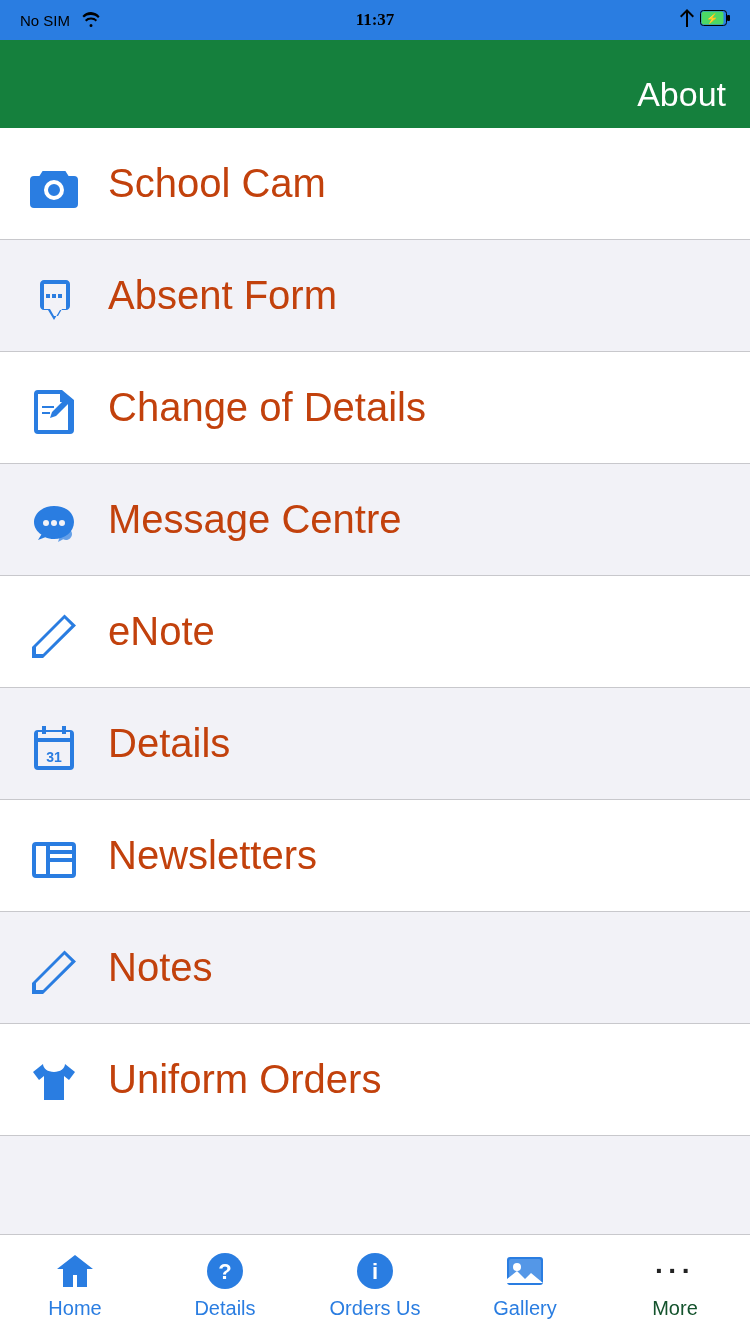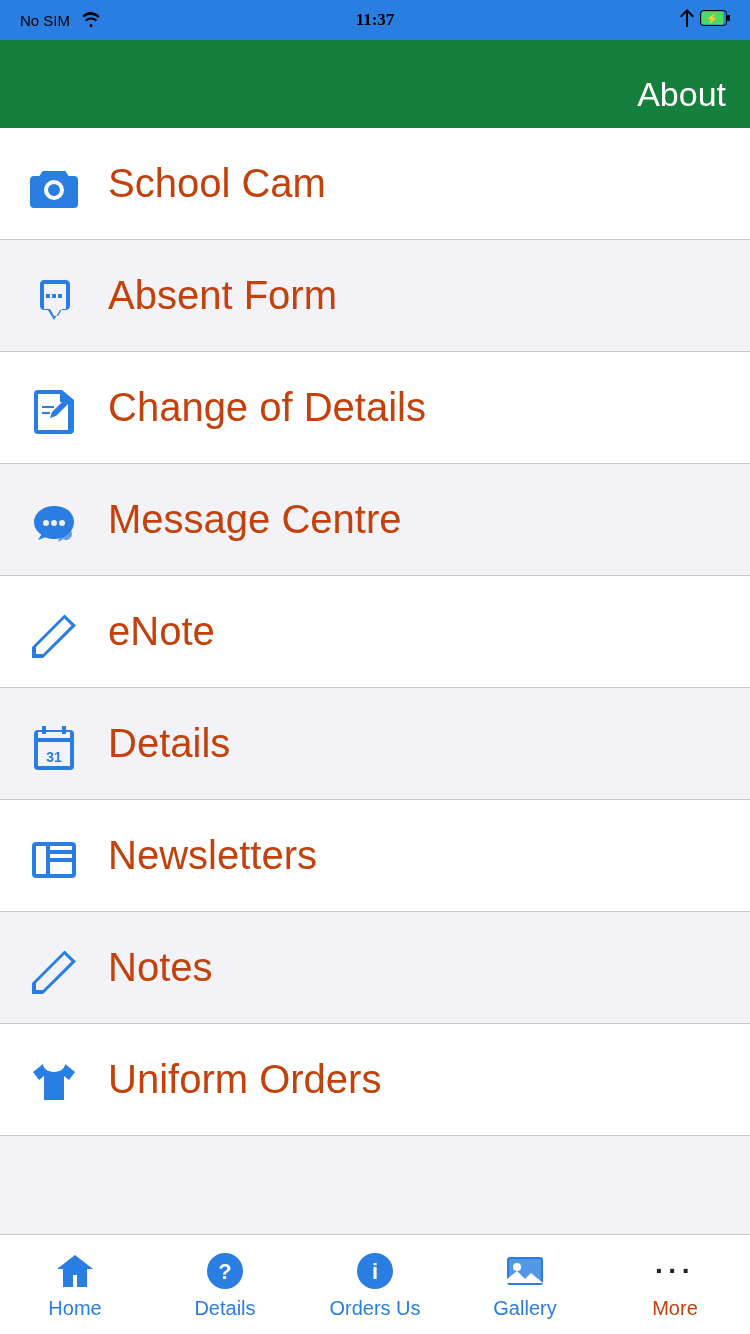--- a/index.html
+++ b/index.html
@@ -137,21 +137,21 @@
       width: 40px;
       height: 40px;
       fill: #2a7de1;
     }
     .tab-label {
       font-size: 20px;
       color: #2a7de1;
       font-weight: 500;
     }
     .tab-label.dark {
-      color: #c2410c;
+      color: #14532d;
     }
     .tab-dots {
       font-size: 28px;
       color: #222;
       letter-spacing: 4px;
       font-weight: 900;
     }
   </style>
 </head>
 <body>

